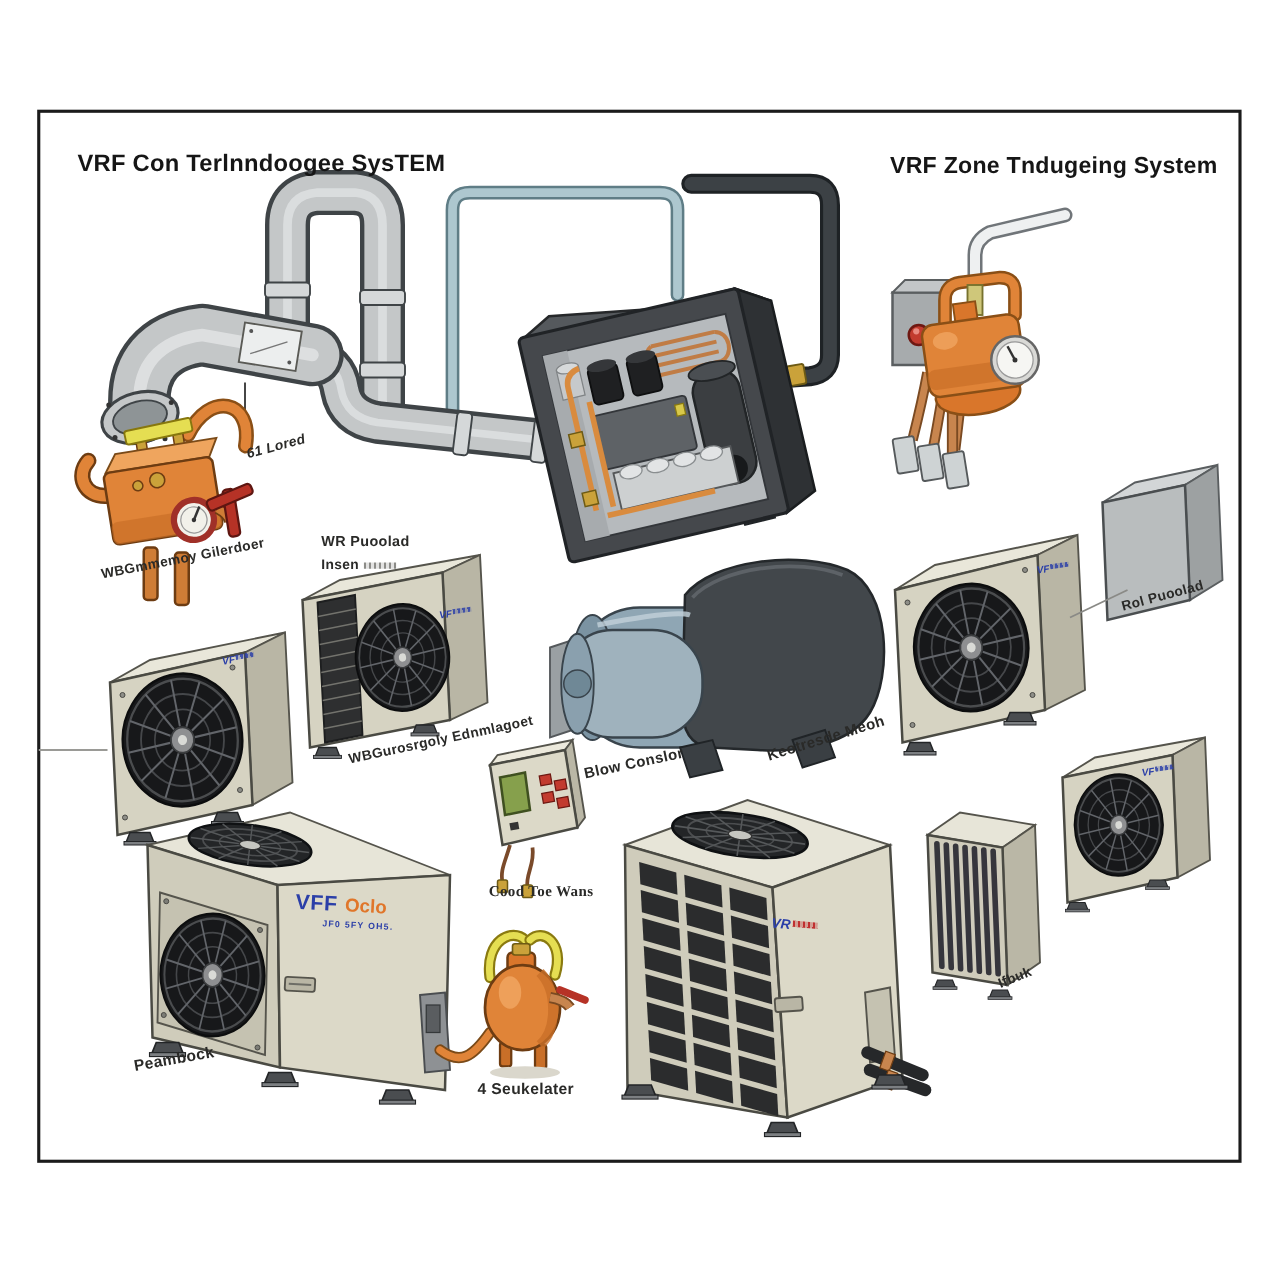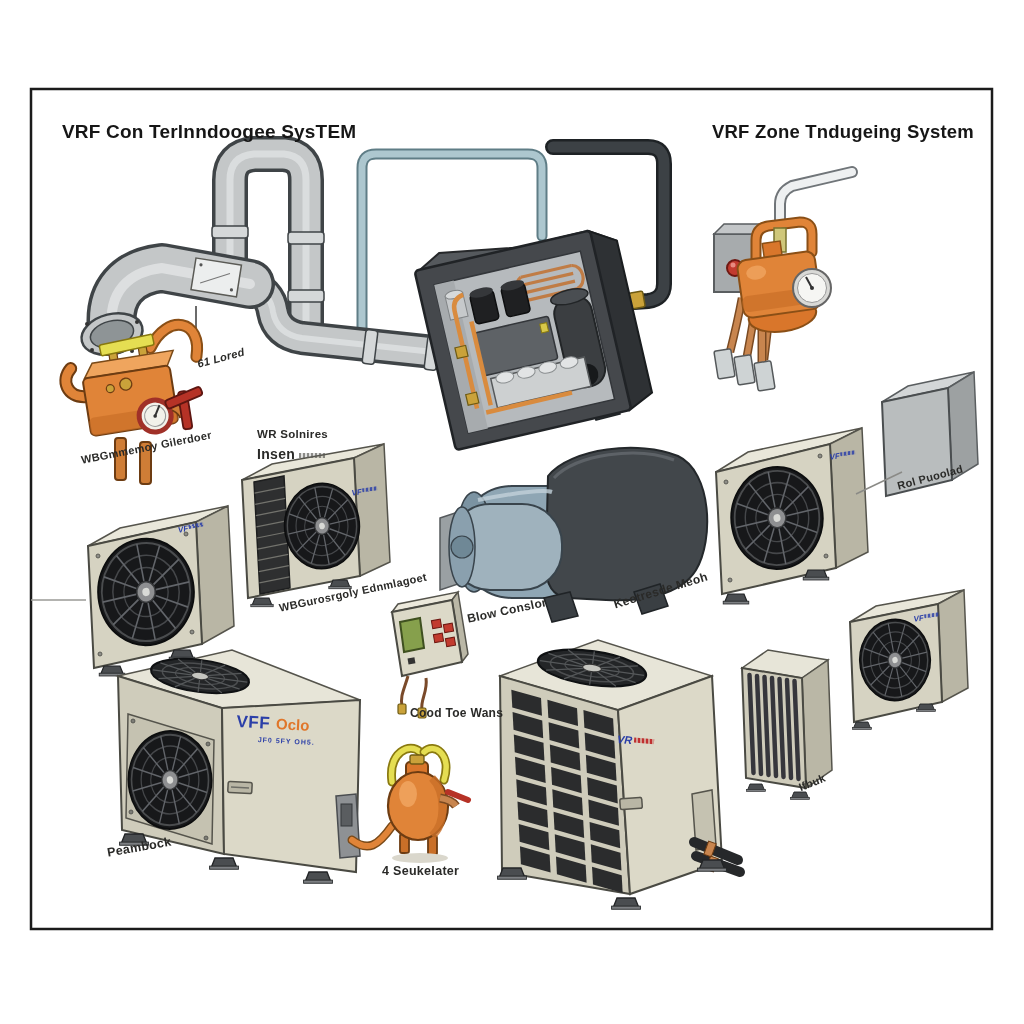--- a/index.html
+++ b/index.html
@@ -416,27 +416,27 @@
     <use href="#foot" transform="translate(926,704) scale(0.6)"></use>
   </g>
 </svg>
 
 <div class="lbl title" style="left:62px;top:121px;">VRF Con Terlnndoogee SysTEM</div>
 <div class="lbl title" style="left:712px;top:121px;font-size:18.5px;">VRF Zone Tndugeing System</div>
 
 <div class="lbl hand sm" style="left:196px;top:358px;transform:rotate(-15deg);font-style:italic;">61 Lored</div>
 <div class="lbl hand sm" style="left:80px;top:454px;transform:rotate(-11deg);">WBGmmemoy Gilerdoer</div>
 
-<div class="lbl hand" style="left:257px;top:428px;font-size:11.5px;">WR Solnires</div>
-<div class="lbl hand" style="left:257px;top:446px;font-size:14px;"><span>Insen</span><span class="streak-gray"></span></div>
+<div class="lbl hand" style="left:257px;top:428px;font-size:11.5px;">WR Puoolad</div>
+<div class="lbl hand" style="left:257px;top:446px;font-size:11px;"><span>Insen</span><span class="streak-gray"></span></div>
 
 <div class="lbl hand sm" style="left:278px;top:602px;transform:rotate(-12deg);">WBGurosrgoly Ednmlagoet</div>
 <div class="lbl hand" style="left:466px;top:612px;transform:rotate(-12deg);">Blow Conslor</div>
 <div class="lbl hand" style="left:612px;top:598px;transform:rotate(-17deg);">Keotresde Meoh</div>
-<div class="lbl hand" style="left:410px;top:706px;">Cood Toe Wans</div>
+<div class="lbl hand" style="left:391px;top:706px;font-family:Liberation Serif, serif;">Cood Toe Wans</div>
 <div class="lbl hand" style="left:382px;top:864px;font-size:12.5px;">4 Seukelater</div>
 <div class="lbl hand" style="left:106px;top:846px;transform:rotate(-10deg);font-size:12.5px;">Peambock</div>
 <div class="lbl hand sm" style="left:896px;top:480px;transform:rotate(-15deg);">Rol Puoolad</div>
 <div class="lbl hand sm" style="left:797px;top:782px;transform:rotate(-22deg);">Ifbuk</div>
 
 <div class="lbl" style="left:237px;top:712px;transform:rotate(3deg);">
   <span class="brand-vff">VFF</span><span class="brand-oclo">Oclo</span>
 </div>
 <div class="lbl brand-sub" style="left:258px;top:736px;transform:rotate(3deg);">JF0 5FY OH5.</div>
 

